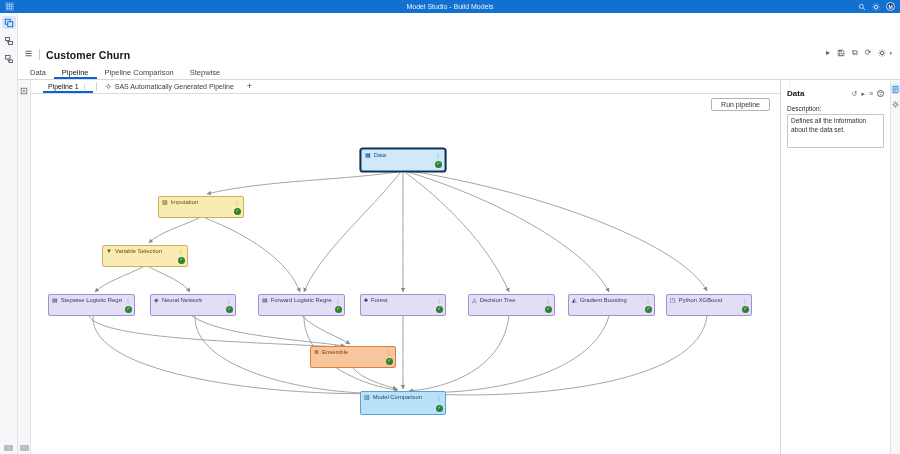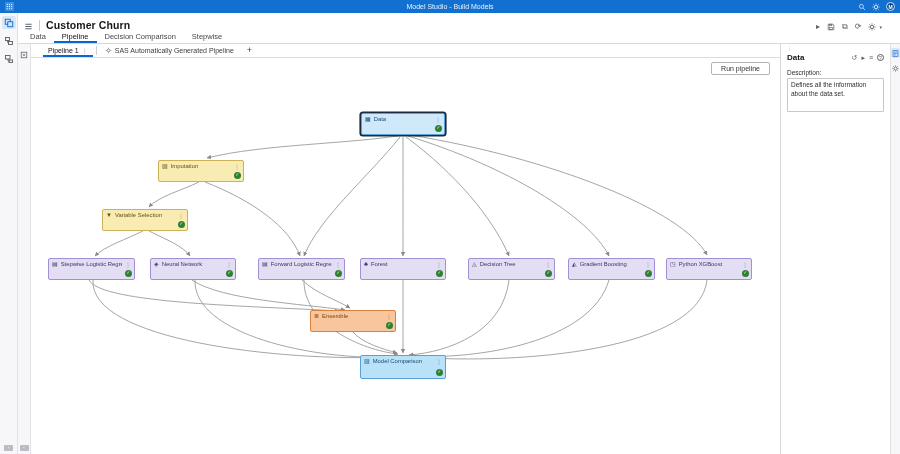--- a/index.html
+++ b/index.html
@@ -20,21 +20,21 @@
   .main{display:flex;height:441px;}
   .left-rail{width:18px;background:#f7f7f9;border-right:1px solid #e1e1e6;display:flex;flex-direction:column;align-items:center;padding:3px 0 3px;gap:5px;}
   .rail-btn{width:14px;height:13px;border-radius:2px;display:flex;align-items:center;justify-content:center;color:#5a5a60;}
   .rail-btn svg{width:10px;height:10px;}
   .rail-btn.sel{background:#d8e7f8;color:#0766d1;}
   .collapse-btn{margin-top:auto;width:9px;height:6px;background:#b9bcc4;border-radius:1px;color:#fff;font-size:4px;line-height:6px;text-align:center;}
 
   .main-col{flex:1;display:flex;flex-direction:column;min-width:0;}
 
   
-  .header-row{height:18px;display:flex;align-items:flex-end;padding:0 18px 0 6px;background:#fff;}
+  .header-row{height:18px;display:flex;align-items:flex-start;padding:0 8px 0 6px;background:#fff;margin-top:36px;}
   .hdr-ic{width:9px;height:9px;color:#4c5560;}
   .hdr-ic svg{width:9px;height:9px;display:block;}
   .hdr-divider{width:1px;height:11px;background:#c9c9cd;margin:0 6px;}
   .proj-title{font-size:10.5px;font-weight:bold;color:#161617;letter-spacing:.1px;}
   .hdr-tools{margin-left:auto;display:flex;align-items:center;gap:7px;color:#5c5c60;}
   .hdr-tools .t{font-size:8px;line-height:1;}
   .hdr-tools svg{width:8px;height:8px;display:block;}
   .caret{font-size:5px;margin-left:-4px;color:#5c5c60;}
 
   
@@ -199,21 +199,21 @@
                 </g>
               </svg>
           </span>
           <span class="caret">▾</span>
         </span>
       </div>
 
       <div class="tabs-row">
         <span class="tab">Data</span>
         <span class="tab active">Pipeline</span>
-        <span class="tab">Decision Comparison</span>
+        <span class="tab">Pipeline Comparison</span>
         <span class="tab">Stepwise</span>
       </div>
 
       <div class="content-row">
 
         <div class="rail2">
           <span class="rail-btn">
             <svg viewBox="0 0 20 20">
                 <rect x="3" y="3" width="14" height="14" fill="none" stroke="currentColor" stroke-width="1.8"></rect>
                 <path d="M7 10h6M10 7v6" stroke="currentColor" stroke-width="1.6"></path>

